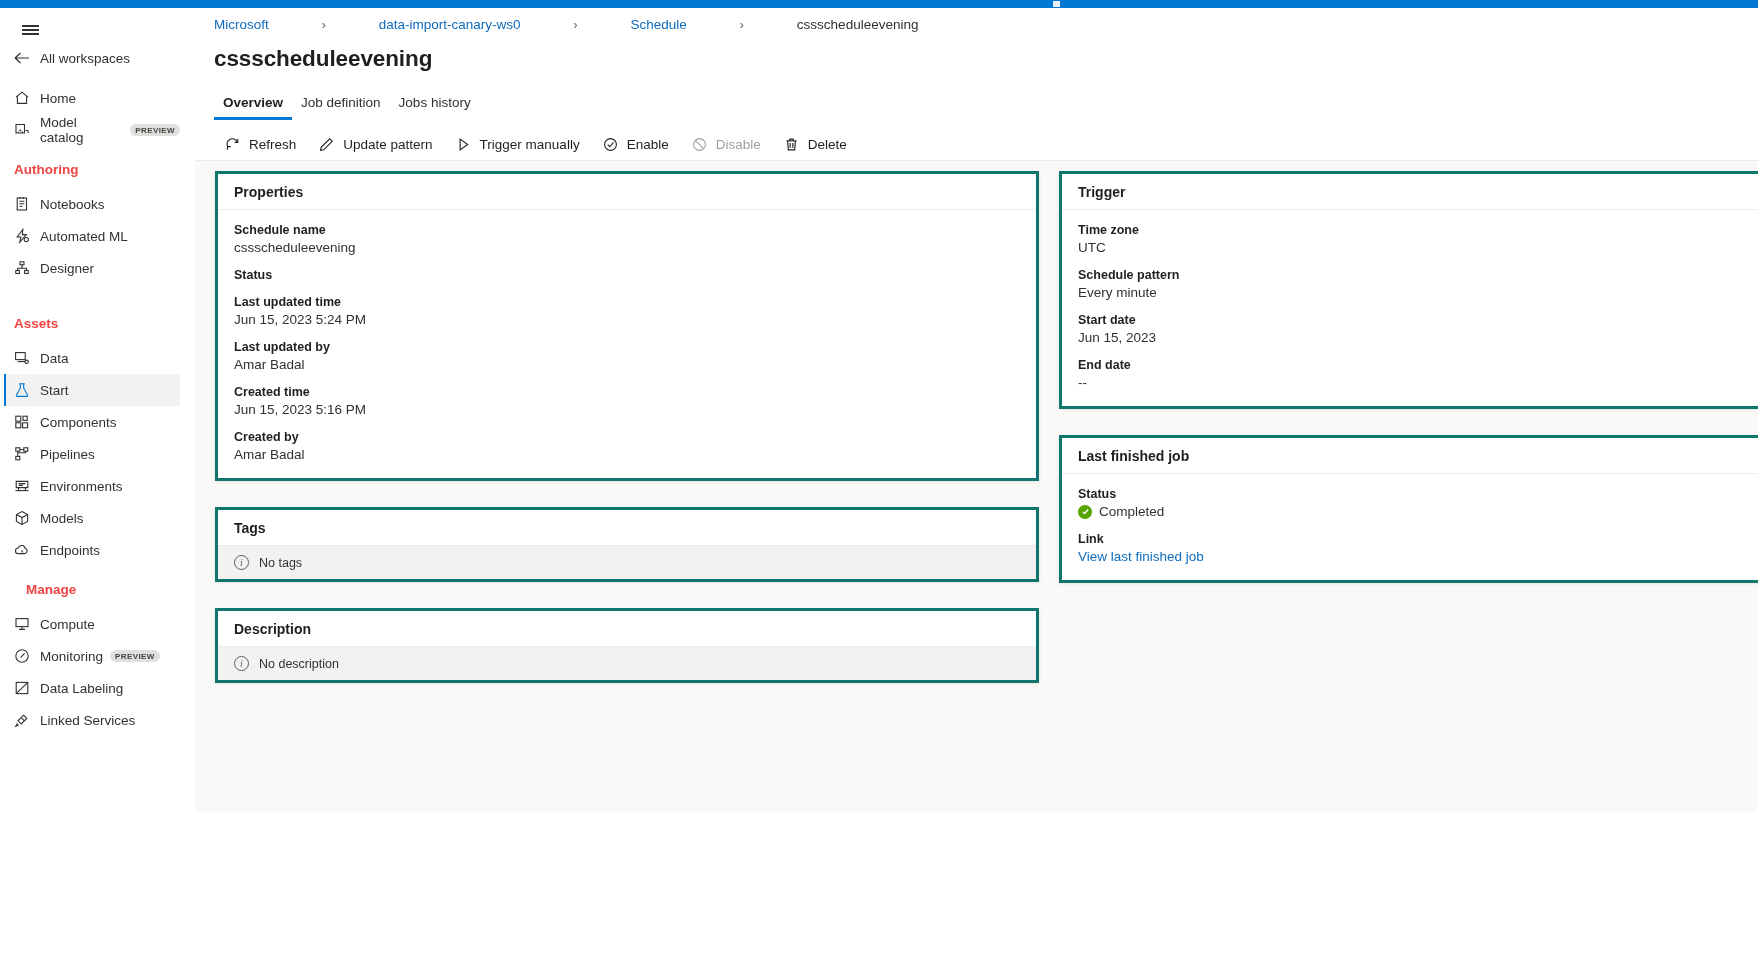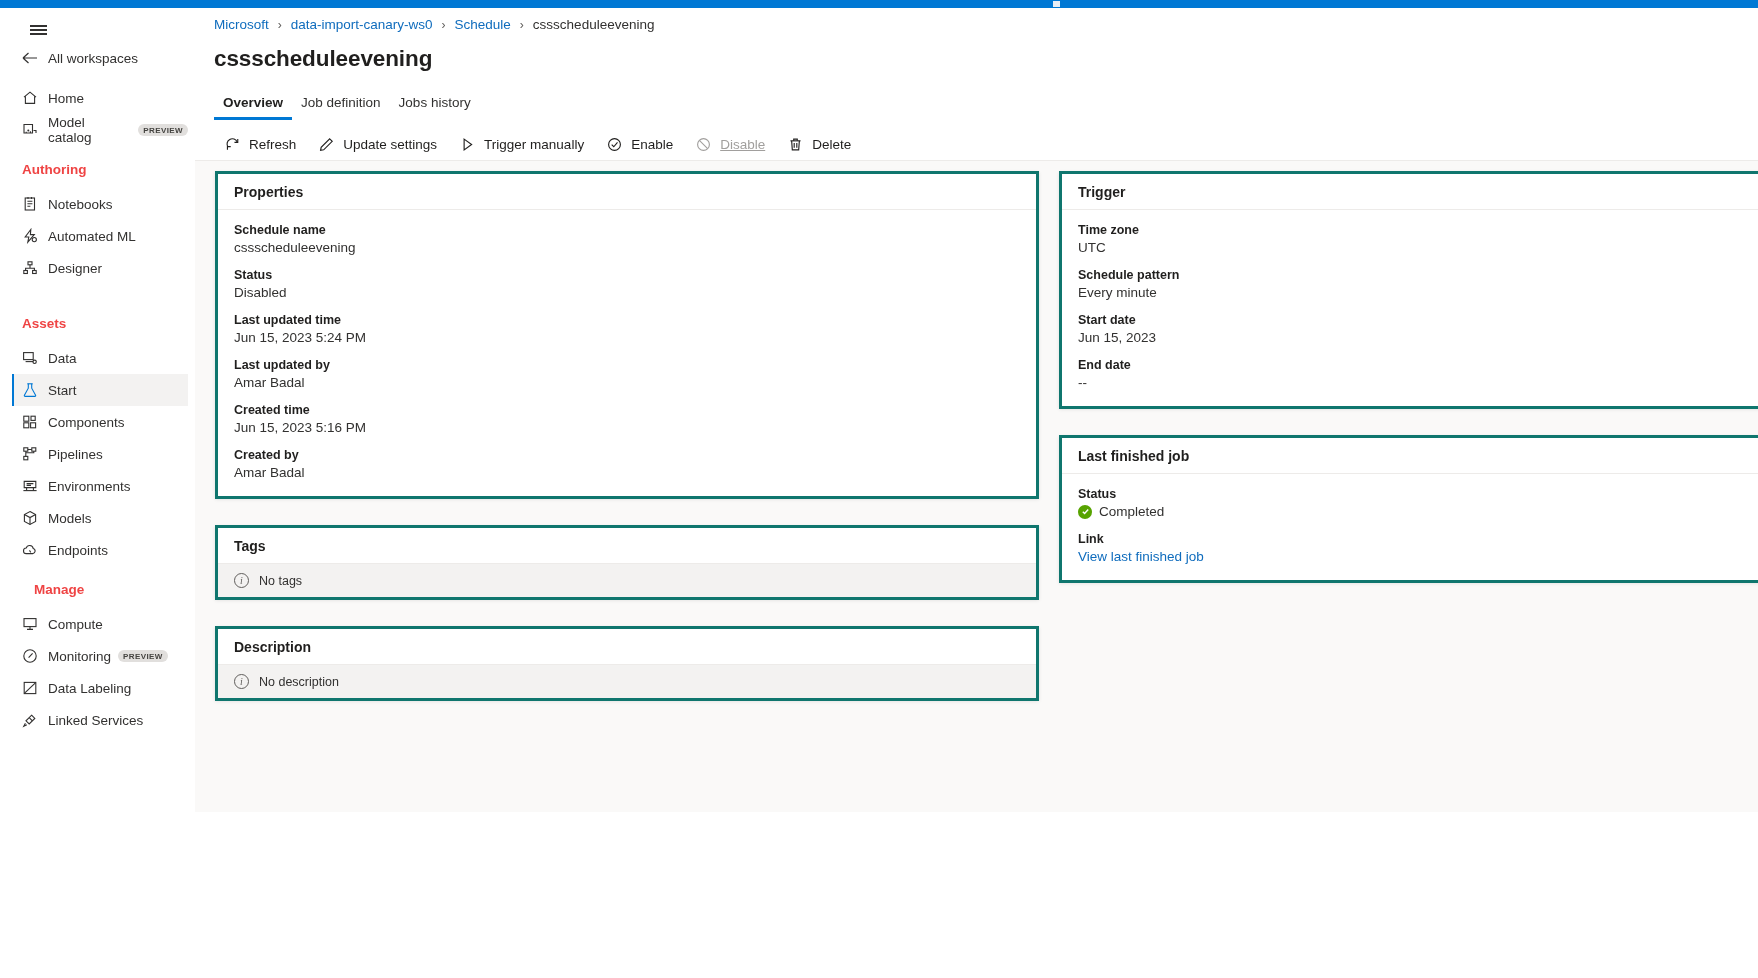--- a/index.html
+++ b/index.html
@@ -20,24 +20,24 @@
     position: absolute; left: 0; top: 0;
     width: 1758px; height: 8px;
     background: #0078d4;
   }
   .topbar-dot {
     position: absolute; left: 1053px; top: 1px;
     width: 7px; height: 6px; background: #e8eef5;
   }
   
   .sidebar {
-    position: absolute; left: 12px; top: 8px;
+    position: absolute; left: 4px; top: 8px;
     width: 194px; height: 804px;
     background: #ffffff;
-    border-right: 6px solid #0369a1;
+    border-right: 3px solid #0369a1;
   }
   .hamburger {
     position: absolute; left: 8px; top: 6px;
     width: 36px; height: 32px;
     display: flex; align-items: center; justify-content: center;
     cursor: pointer;
   }
   .hamburger span {
     display: block; width: 17px; height: 1.6px; background: #323130;
     margin: 2.2px 0;
@@ -85,20 +85,21 @@
   
   .main {
     position: absolute; left: 195px; top: 8px;
     width: 1563px; height: 804px;
     background: #ffffff;
   }
   .breadcrumb {
     position: absolute; left: 19px; top: 9px;
     display: flex; align-items: center;
     font-size: 13.5px;
+    gap: 44px;
   }
   .breadcrumb a { color: #0f6cbd; text-decoration: none; cursor: pointer; }
   .breadcrumb .cur { color: #323130; }
   .breadcrumb .sep {
     color: #605e5c; margin: 0 9px; font-size: 12px;
   }
   .page-title {
     position: absolute; left: 19px; top: 38px;
     font-size: 22.5px; font-weight: bold; color: #201f1e;
     letter-spacing: -0.1px;
@@ -125,21 +126,21 @@
     padding-left: 19px;
     background: #ffffff;
   }
   .cmd {
     display: flex; align-items: center;
     height: 32px; padding: 0 10px;
     font-size: 13.5px; color: #201f1e;
     cursor: pointer; border-radius: 2px;
     margin-right: 2px;
   }
-  .cmd.disabled { color: #a19f9d; cursor: default; text-decoration: underline; }
+  .cmd.disabled { color: #a19f9d; cursor: default; }
   .cmd .ci {
     width: 17px; height: 17px; margin-right: 8px;
     display: flex; align-items: center; justify-content: center;
   }
   
   .contentbg {
     position: absolute; left: 0; top: 152px;
     width: 1563px; height: 652px;
     background: #faf9f8;
     border-top: 1px solid #edebe9;
@@ -434,21 +435,21 @@
         </span>
         <span>Refresh</span>
       </div>
 
       <div class="cmd">
         <span class="ci">
           <svg width="15" height="15" viewBox="0 0 16 16" fill="none" stroke="#201f1e" stroke-width="1.2">
             <path d="M11.4 1.9l2.7 2.7L5 13.7l-3.3.6.6-3.3z"></path>
           </svg>
         </span>
-        <span>Update settings</span>
+        <span>Update pattern</span>
       </div>
 
       <div class="cmd">
         <span class="ci">
           <svg width="15" height="15" viewBox="0 0 16 16" fill="none" stroke="#201f1e" stroke-width="1.2">
             <path d="M4.4 2.3l8 5.7-8 5.7z"></path>
           </svg>
         </span>
         <span>Trigger manually</span>
       </div>
@@ -492,21 +493,20 @@
 
         <div class="card">
           <div class="card-head">Properties</div>
           <div class="card-body">
             <div class="field">
               <div class="field-label">Schedule name</div>
               <div class="field-value">cssscheduleevening</div>
             </div>
             <div class="field">
               <div class="field-label">Status</div>
-              <div class="field-value">Disabled</div>
             </div>
             <div class="field">
               <div class="field-label">Last updated time</div>
               <div class="field-value">Jun 15, 2023 5:24 PM</div>
             </div>
             <div class="field">
               <div class="field-label">Last updated by</div>
               <div class="field-value">Amar Badal</div>
             </div>
             <div class="field">

